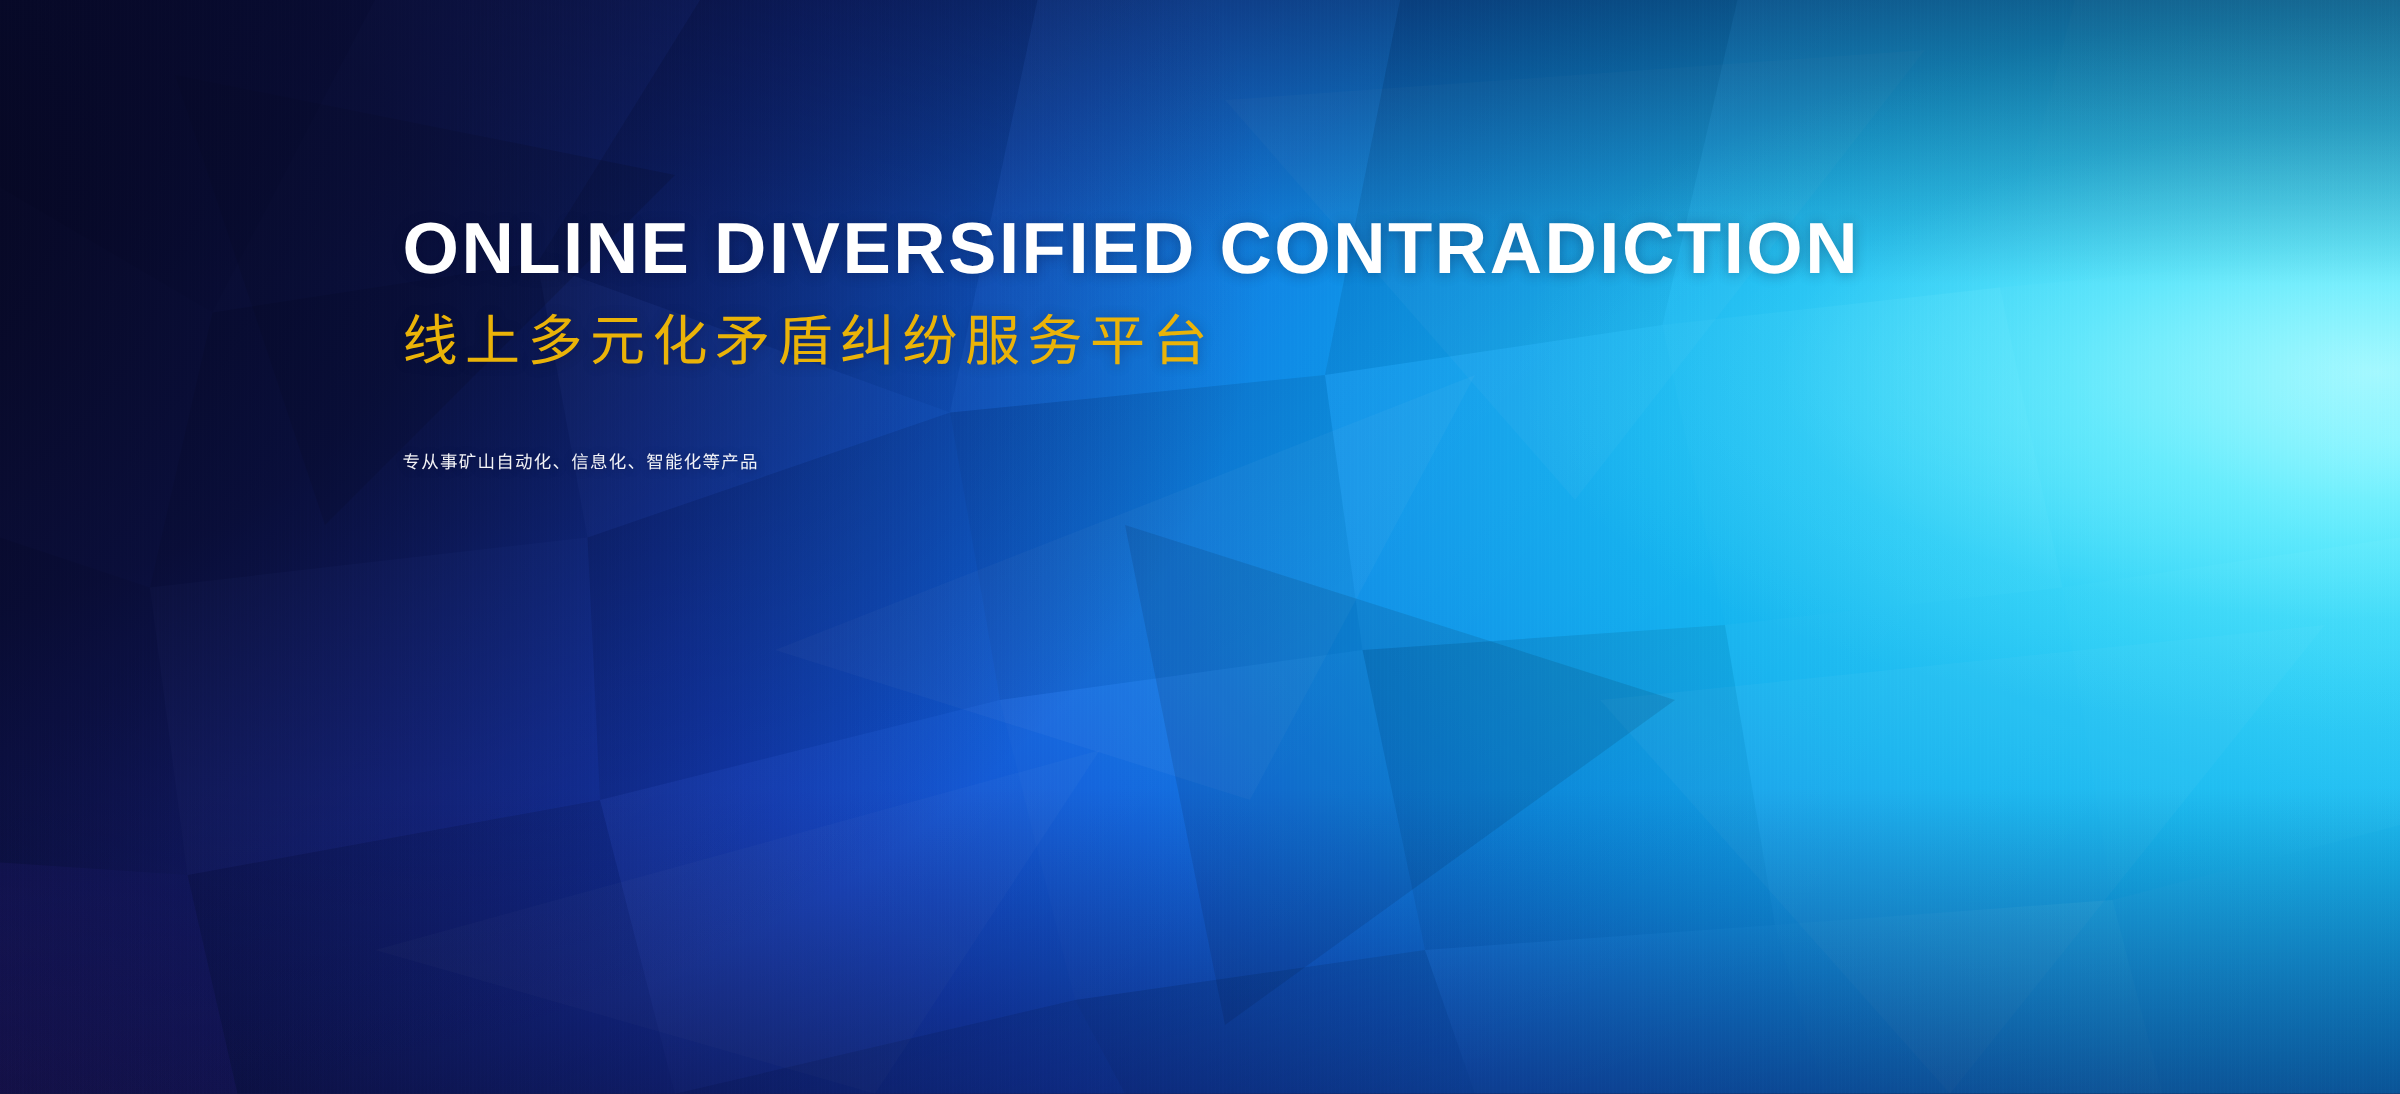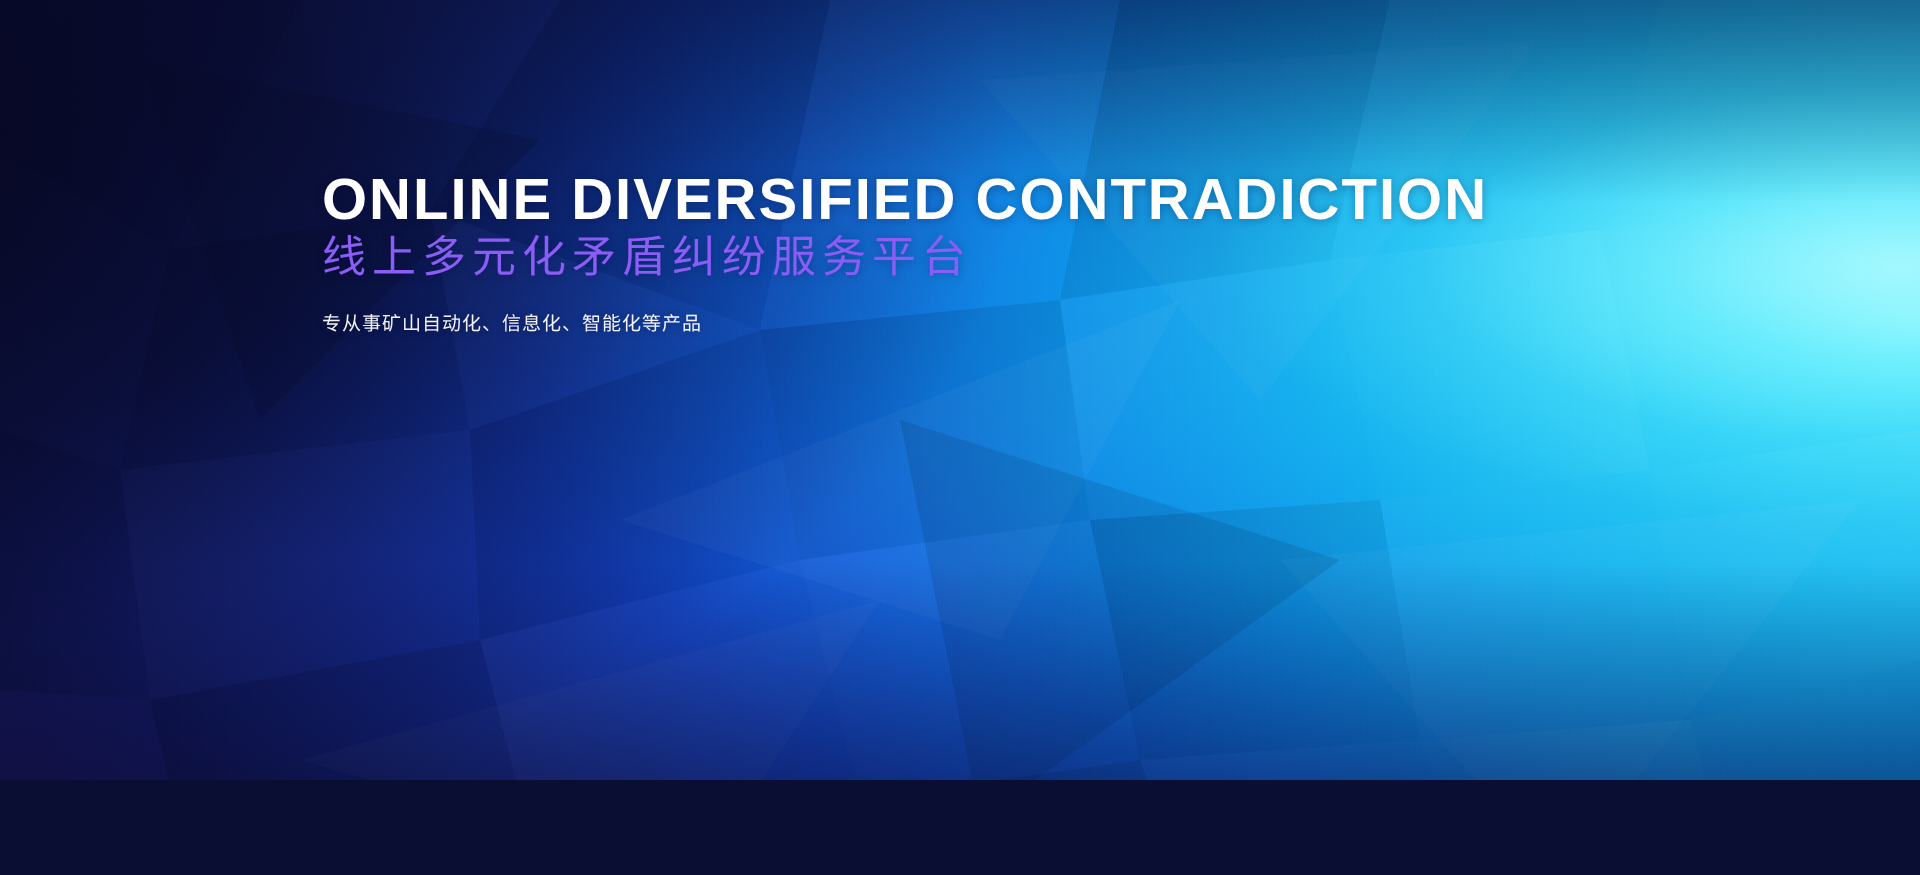--- a/index.html
+++ b/index.html
@@ -8,21 +8,21 @@
   html, body {
     width:1920px;
     height:875px;
     overflow:hidden;
     background:#0b0e33;
   }
 
   .banner {
     position:relative;
     width:1920px;
-    height:780px;
+    height:875px;
     overflow:hidden;
     font-family:"Liberation Sans", "DejaVu Sans", sans-serif;
   }
 
   
   .bg-base {
     position:absolute;
     inset:0;
     background:
       radial-gradient(120% 150% at 100% 40%,
@@ -88,33 +88,34 @@
     font-weight:700;
     line-height:61px;
     letter-spacing:2.0px;
     text-transform:uppercase;
     white-space:nowrap;
     text-shadow:0 1px 10px rgba(3,10,45,0.30);
   }
   .headline-line { display:block; }
 
   .subhead {
-    color:#8b5cf6;
+    margin-top:17px;
+    color:#eab308;
     font-size:44px;
     font-weight:400;
     line-height:56px;
     letter-spacing:6px;
     white-space:nowrap;
     text-shadow:0 1px 10px rgba(3,10,45,0.30);
   }
 
   .desc {
-    margin-top:23px;
+    margin-top:52px;
     color:rgba(255,255,255,0.95);
-    font-size:19px;
+    font-size:14px;
     font-weight:400;
     line-height:31px;
     letter-spacing:1.0px;
     white-space:nowrap;
     text-shadow:0 1px 7px rgba(3,10,45,0.35);
   }
   .desc-line { display:block; }
 </style>
 </head>
 <body>

